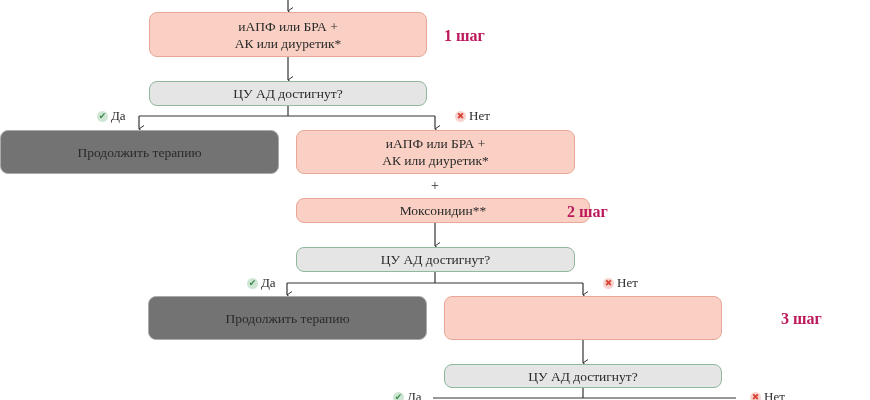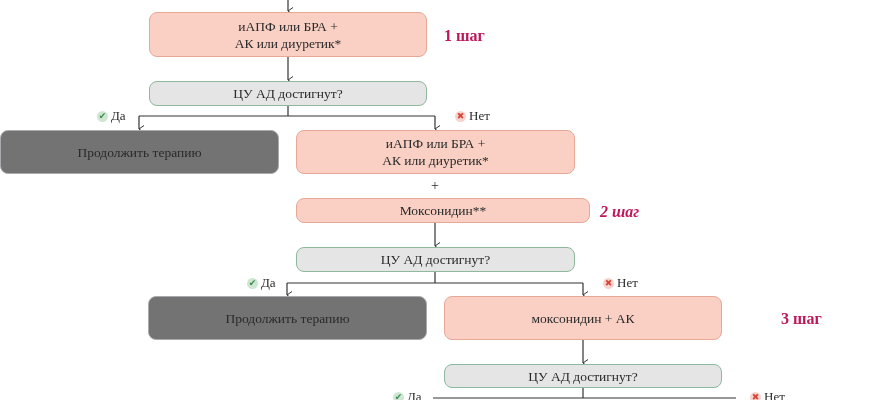--- a/index.html
+++ b/index.html
@@ -78,41 +78,40 @@
 </div>
 
 <div class="box pink" style="left:296px;top:130px;width:279px;height:44px;flex-direction:column;">
   <div>иАПФ или БРА +</div>
   <div>АК или диуретик*</div>
 </div>
 <div class="plus" style="left:431px;top:178px;">+</div>
 <div class="box pink" style="left:296px;top:198px;width:294px;height:25px;">
   <span>Моксонидин**</span>
 </div>
-<div class="step" style="left:600px;top:203px;font-style:italic;">2 шаг</div>
+<div class="step" style="left:567px;top:203px;">2 шаг</div>
 
 <div class="box green" style="left:296px;top:247px;width:279px;height:25px;">
   <span>ЦУ АД достигнут?</span>
 </div>
 
 <div class="lbl" style="left:247px;top:275px;">
   <span class="ic yes">✔</span>
   <span>Да</span>
 </div>
 <div class="lbl" style="left:603px;top:275px;">
   <span class="ic no">✖</span>
   <span>Нет</span>
 </div>
 
 <div class="box grey" style="left:148px;top:296px;width:279px;height:44px;">
   <span>Продолжить терапию</span>
 </div>
 
 <div class="box pink" style="left:444px;top:296px;width:278px;height:44px;flex-direction:column;">
-  <div>моксонидин + АК</div>
 </div>
 <div class="step" style="left:781px;top:310px;">3 шаг</div>
 
 <div class="box green" style="left:444px;top:364px;width:278px;height:24px;">
   <span>ЦУ АД достигнут?</span>
 </div>
 
 <div class="lbl" style="left:393px;top:389px;">
   <span class="ic yes">✔</span>
   <span>Да</span>

